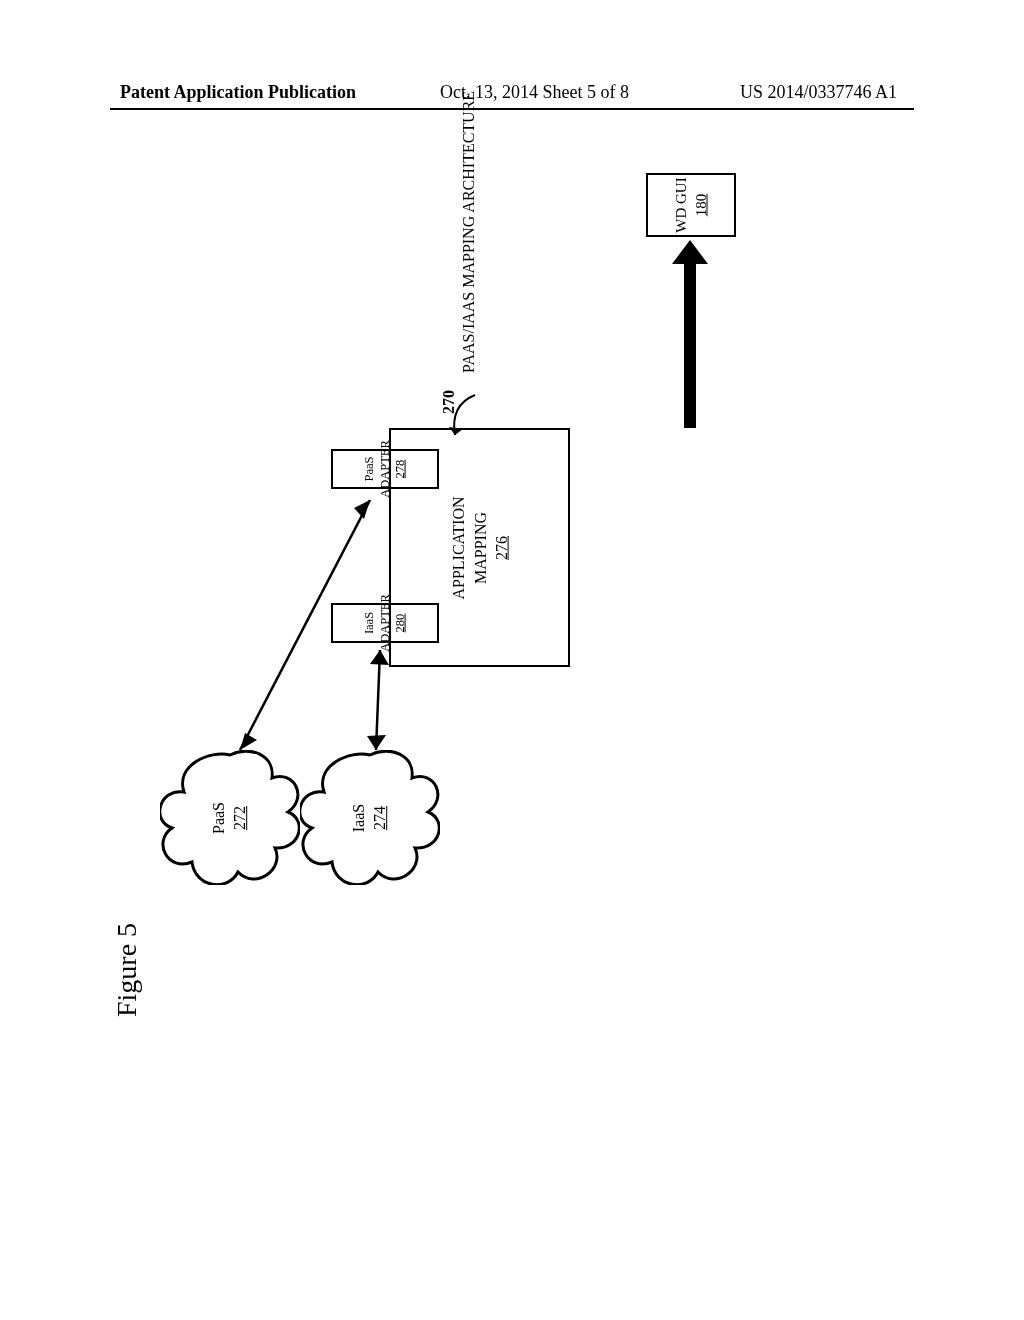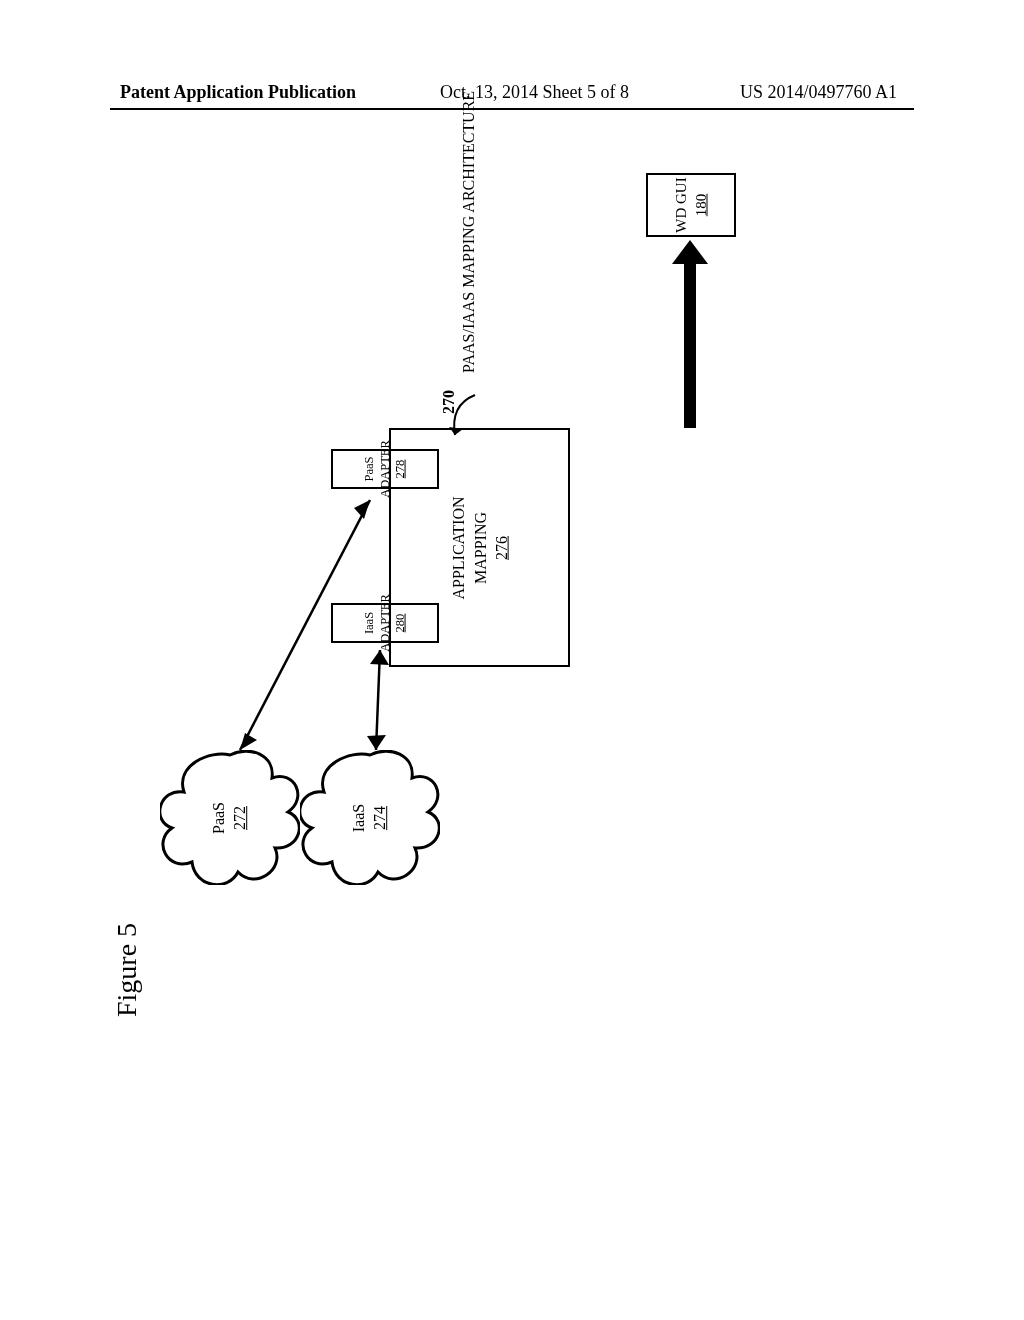--- a/index.html
+++ b/index.html
@@ -177,21 +177,21 @@
   }
 </style>
 </head>
 <body>
 
 <div class="page">
 
   <div class="hdr">
     <div class="hdr-left">Patent Application Publication</div>
     <div class="hdr-center">Oct. 13, 2014  Sheet 5 of 8</div>
-    <div class="hdr-right">US 2014/0497760 A1</div>
+    <div class="hdr-right">US 2014/0337746 A1</div>
   </div>
   <div class="hdr-rule"></div>
 
   <div class="fig-label rot">
     <span>Figure 5</span>
   </div>
 
   <div class="arch-title rot">
     <span>PAAS/IAAS MAPPING ARCHITECTURE</span>
   </div>

